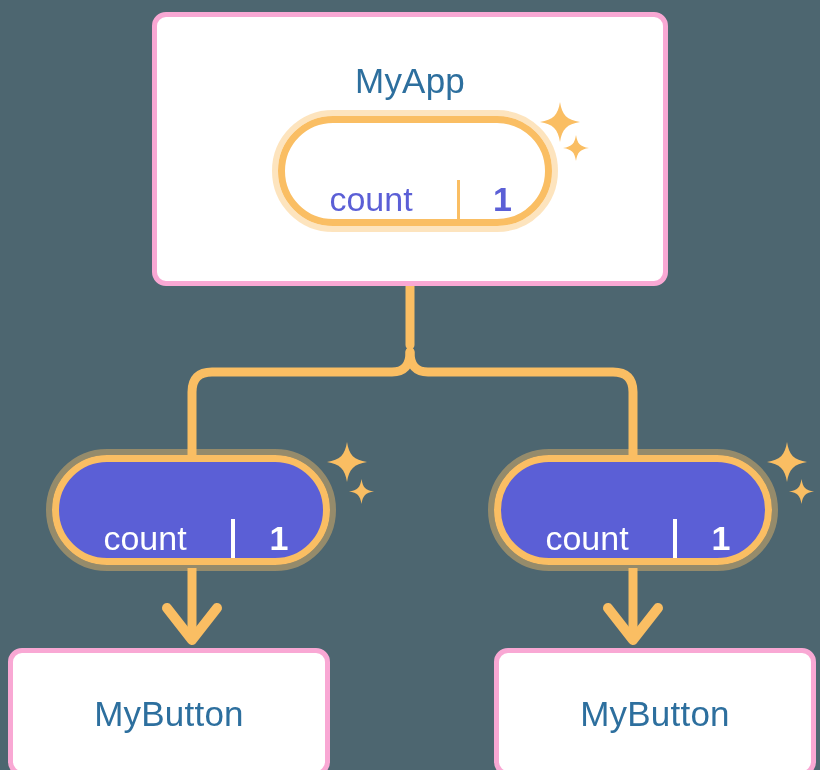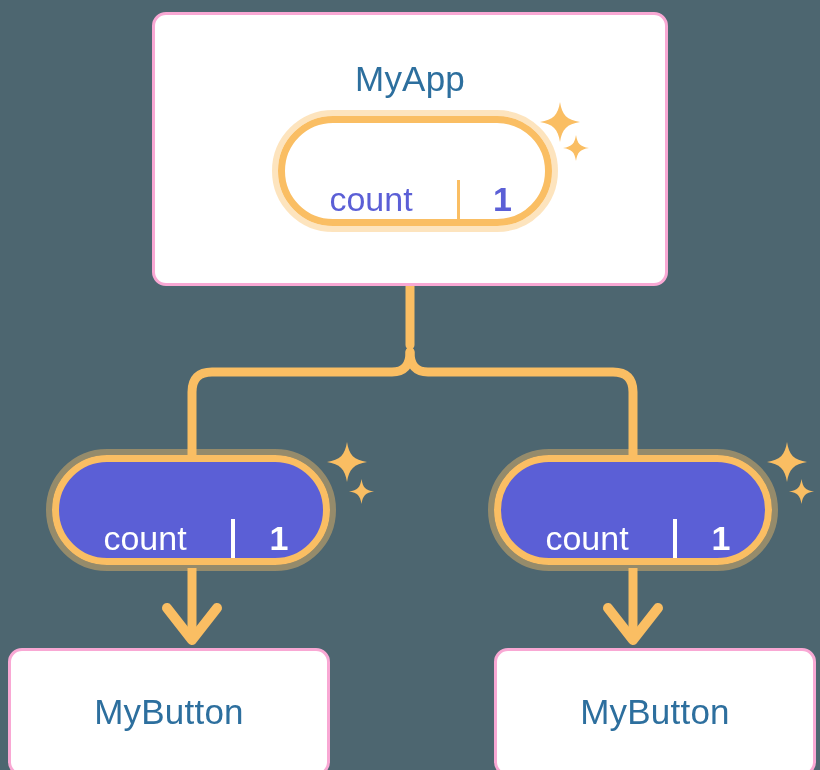--- a/index.html
+++ b/index.html
@@ -12,21 +12,21 @@
   }
   #stage{position:absolute;left:0;top:0;width:820px;height:770px;}
 
   
   #wires{position:absolute;left:0;top:0;width:820px;height:770px;}
 
   
   .card{
     position:absolute;
     background:#ffffff;
-    border:3px solid #f9a8d4;
+    border:5px solid #f9a8d4;
     border-radius:14px;
     box-sizing:border-box;
     z-index:2;
   }
   .card-title{
     color:#2d6f9e;
     font-size:35px;
     font-weight:400;
     letter-spacing:.2px;
     text-align:center;

